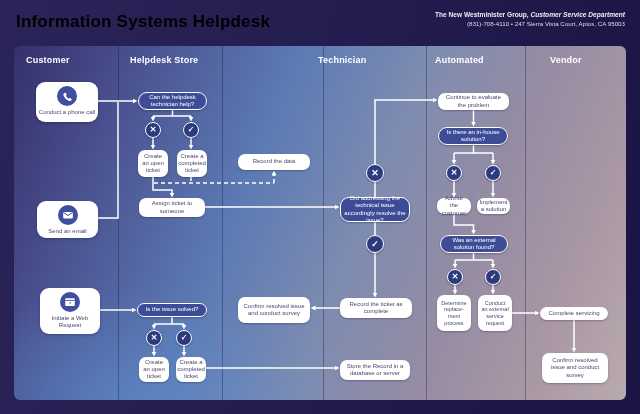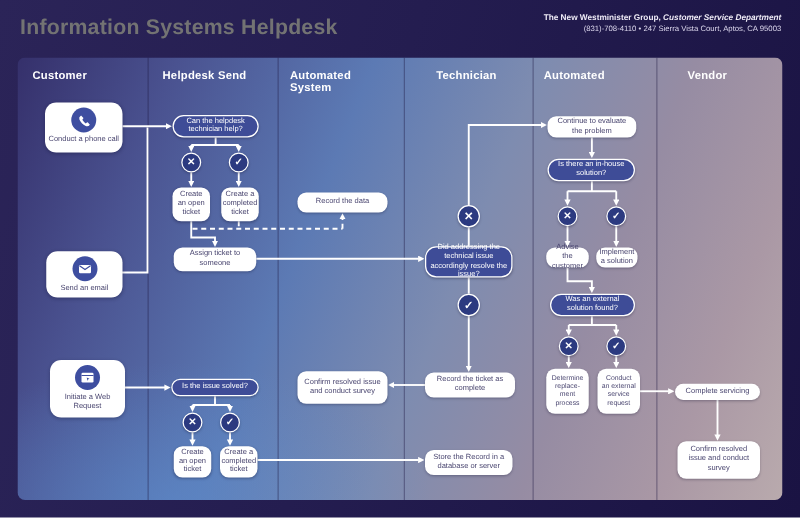--- a/index.html
+++ b/index.html
@@ -4,21 +4,21 @@
 <style>
   html,body{margin:0;padding:0;}
   body{
     width:640px;height:414px;position:relative;overflow:hidden;
     background:linear-gradient(105deg,#2b2458 0%,#241d50 45%,#1a1343 100%);
     font-family:"Liberation Sans",sans-serif;
     -webkit-font-smoothing:antialiased;
   }
   .page-title{
     position:absolute;left:16px;top:12px;margin:0;
-    color:#737373;font-size:17px;font-weight:bold;letter-spacing:.2px;
+    color:#000000;font-size:17px;font-weight:bold;letter-spacing:.2px;
   }
   .contact{position:absolute;right:15px;top:11px;text-align:right;color:#efecf7;}
   .contact .l1{font-size:6.6px;font-weight:bold;}
   .contact .l1 .dept{font-style:italic;}
   .contact .l2{font-size:6.2px;margin-top:2px;color:#ddd8ee;}
 
   .diagram{
     position:absolute;left:14px;top:46px;width:612px;height:354px;
     border-radius:6px;overflow:hidden;
     background:
@@ -76,23 +76,22 @@
 
 <div class="diagram">
 
   <div class="lane-div" style="left:104px"></div>
   <div class="lane-div" style="left:208px"></div>
   <div class="lane-div" style="left:309px"></div>
   <div class="lane-div" style="left:412px"></div>
   <div class="lane-div" style="left:511px"></div>
 
   <div class="lane-header" style="left:12px">Customer</div>
-  <div class="lane-header" style="left:116px">Helpdesk Send</div>
-  <div class="lane-header" style="left:218px;width:81px">Automated System</div>
-  <div class="lane-header" style="left:335px">Technician</div>
+  <div class="lane-header" style="left:116px">Helpdesk Store</div>
+  <div class="lane-header" style="left:304px">Technician</div>
   <div class="lane-header" style="left:421px">Automated</div>
   <div class="lane-header" style="left:536px">Vendor</div>
 
   <svg class="connectors" viewBox="0 0 612 354" xmlns="http://www.w3.org/2000/svg">
     <defs>
       <marker id="ah" viewBox="0 0 10 10" refX="1" refY="5" markerWidth="5" markerHeight="5" markerUnits="userSpaceOnUse" orient="auto">
         <path d="M0 0 L10 5 L0 10 Z" fill="#ffffff"></path>
       </marker>
     </defs>
     <g stroke="#ffffff" stroke-width="1.5" fill="none">

